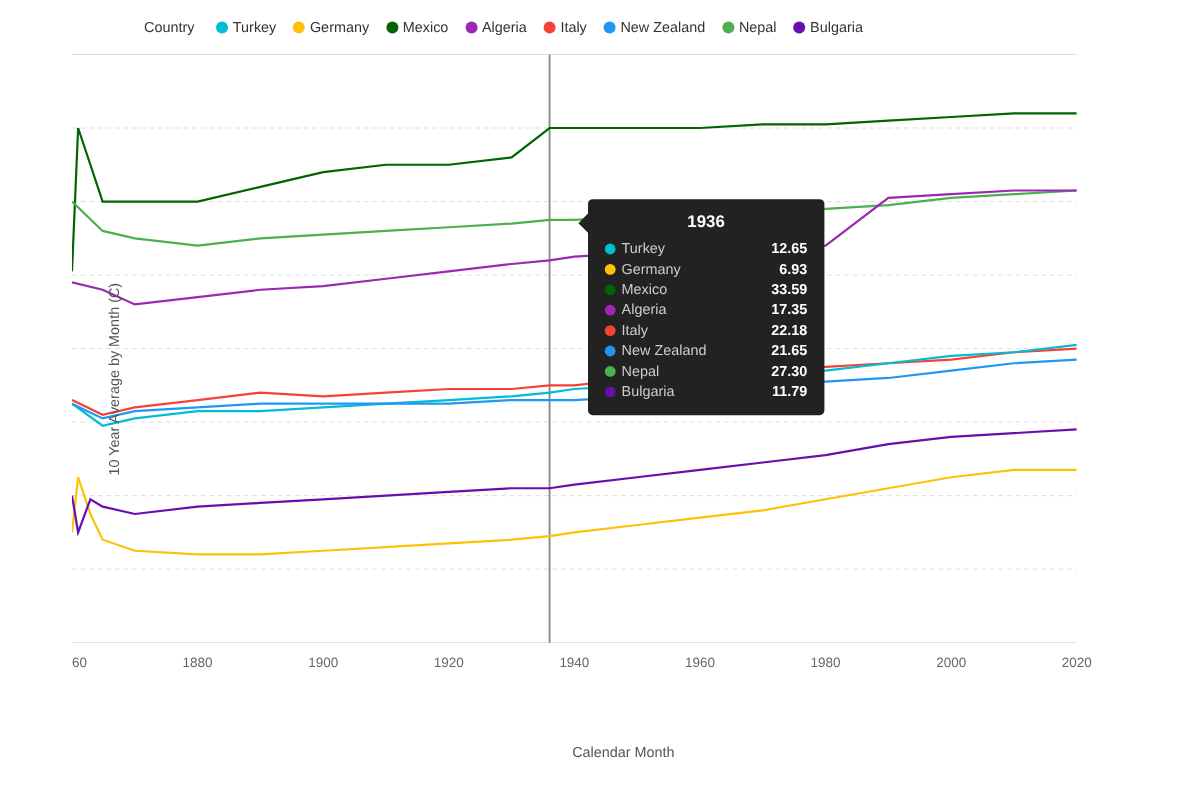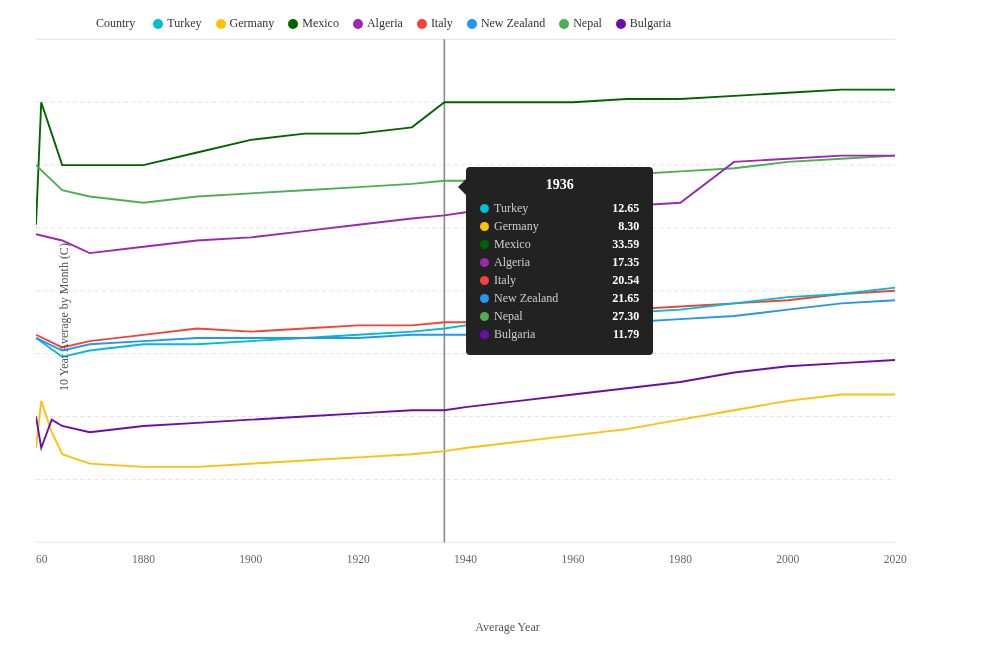--- a/index.html
+++ b/index.html
@@ -7,22 +7,21 @@
       background: #fff;
       font-family: Arial, sans-serif;
       width: 999px;
       height: 655px;
       overflow: hidden;
     }
     .chart-container {
       width: 999px;
       height: 655px;
       position: relative;
-      padding: 10px 20px 50px 36px;
-      font-family: Liberation Serif, serif;
+      padding: 10px 20px 50px 60px;
     }
     .legend {
       display: flex;
       align-items: center;
       gap: 14px;
       padding: 6px 0 6px 60px;
       font-size: 12px;
       color: #333;
       flex-wrap: wrap;
     }
@@ -155,21 +154,21 @@
       <span>Nepal</span>
     </div>
     <div class="legend-item">
       <span class="legend-dot" style="background:#6a0dad"></span>
       <span>Bulgaria</span>
     </div>
   </div>
 
   <div class="chart-area" style="position:relative; height: 560px;">
     <span class="y-axis-label">10 Year Average by Month (C)</span>
-    <span class="x-axis-label">Average Year</span>
+    <span class="x-axis-label">Calendar Month</span>
 
     <svg class="main-chart" viewBox="0 0 900 530">
 
       <defs>
         <clipPath id="chartClip">
           <rect x="0" y="0" width="820" height="480"></rect>
         </clipPath>
       </defs>
 
       <line x1="0" y1="480" x2="820" y2="480" stroke="#ddd" stroke-width="0.8"></line>
@@ -398,42 +397,42 @@
           <span class="tooltip-dot" style="background:#00bcd4"></span>
           <span>Turkey</span>
         </span>
         <span class="tooltip-value">12.65</span>
       </div>
       <div class="tooltip-row">
         <span class="tooltip-country-label">
           <span class="tooltip-dot" style="background:#ffc107"></span>
           <span>Germany</span>
         </span>
-        <span class="tooltip-value">8.30</span>
+        <span class="tooltip-value">6.93</span>
       </div>
       <div class="tooltip-row">
         <span class="tooltip-country-label">
           <span class="tooltip-dot" style="background:#006400"></span>
           <span>Mexico</span>
         </span>
         <span class="tooltip-value">33.59</span>
       </div>
       <div class="tooltip-row">
         <span class="tooltip-country-label">
           <span class="tooltip-dot" style="background:#9c27b0"></span>
           <span>Algeria</span>
         </span>
         <span class="tooltip-value">17.35</span>
       </div>
       <div class="tooltip-row">
         <span class="tooltip-country-label">
           <span class="tooltip-dot" style="background:#f44336"></span>
           <span>Italy</span>
         </span>
-        <span class="tooltip-value">20.54</span>
+        <span class="tooltip-value">22.18</span>
       </div>
       <div class="tooltip-row">
         <span class="tooltip-country-label">
           <span class="tooltip-dot" style="background:#2196f3"></span>
           <span>New Zealand</span>
         </span>
         <span class="tooltip-value">21.65</span>
       </div>
       <div class="tooltip-row">
         <span class="tooltip-country-label">

